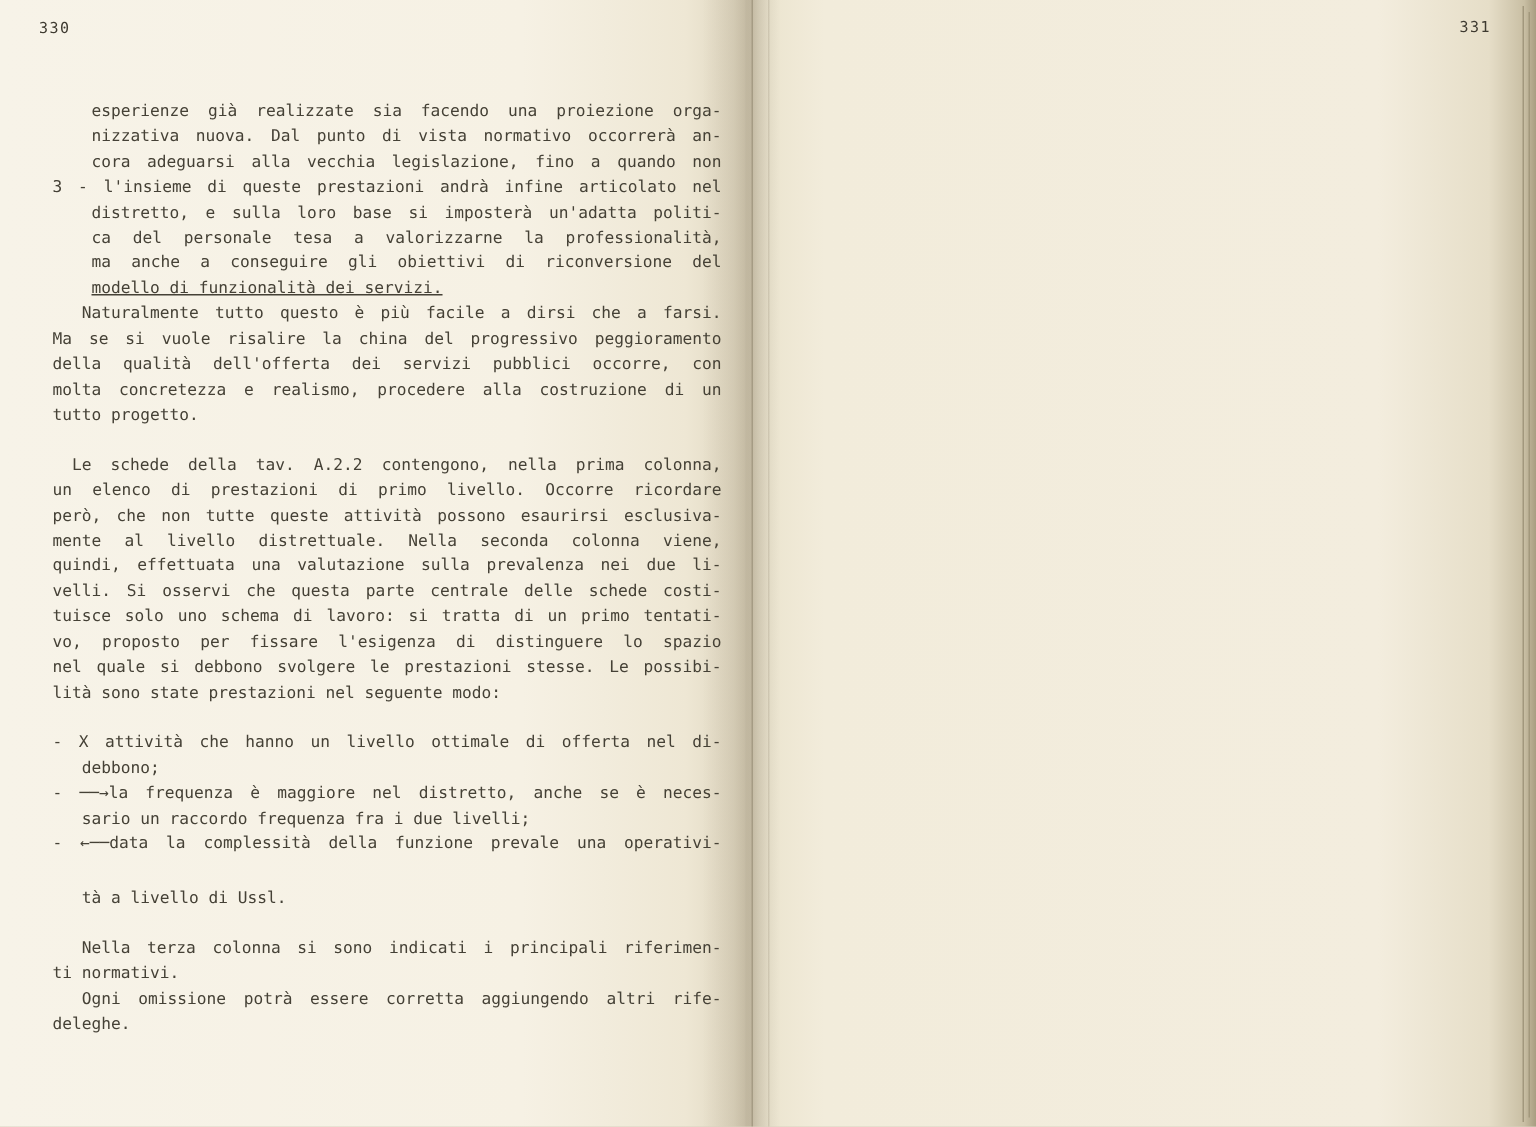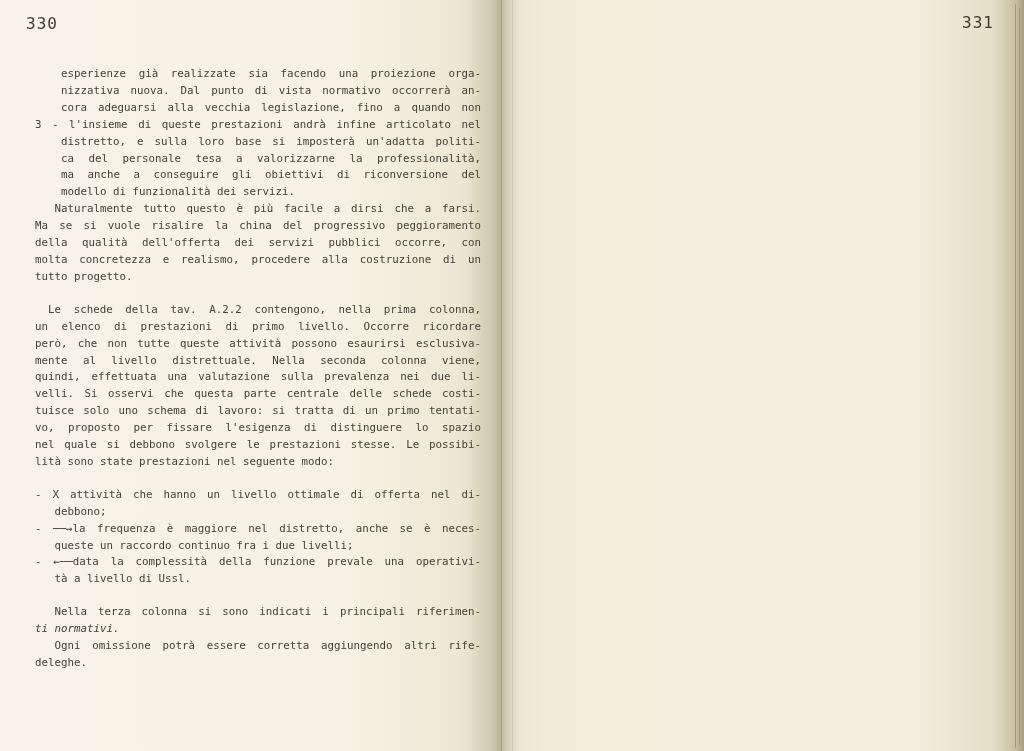--- a/index.html
+++ b/index.html
@@ -27,21 +27,21 @@
     position:absolute;left:468px;top:0;width:70px;height:751px;pointer-events:none;
     background:
       linear-gradient(90deg,rgba(0,0,0,0) 0%,rgba(95,82,56,0.10) 30%,rgba(95,82,56,0.22) 46%,rgba(60,50,30,0.10) 55%,rgba(0,0,0,0) 75%);
   }
   .gutter:before{content:"";position:absolute;left:33px;top:0;width:1px;height:100%;background:rgba(70,58,35,0.25);}
   .gutter:after{content:"";position:absolute;left:44px;top:0;width:1px;height:100%;background:rgba(70,58,35,0.12);}
   .edge-lines{position:absolute;right:0;top:0;width:22px;height:751px;pointer-events:none;}
   .edge-lines:before{content:"";position:absolute;right:8px;top:4px;bottom:3px;width:1px;background:rgba(90,78,52,0.35);}
   .edge-lines:after{content:"";position:absolute;right:4px;top:8px;bottom:6px;width:1px;background:rgba(90,78,52,0.25);}
 
-  .pageno{position:absolute;font-size:16px;color:var(--ink);letter-spacing:1px;}
+  .pageno{position:absolute;font-size:10px;color:var(--ink);letter-spacing:1px;}
   .pageno-left{left:26px;top:14px;}
   .pageno-right{right:30px;top:13px;}
 
   
   .lbody{
     position:absolute;left:35px;top:66px;width:446px;
     font-size:10.8px;line-height:16.9px;color:#454136;
   }
   .para{margin:0;}
   .para.gap{margin-top:16px;}
@@ -57,21 +57,21 @@
       <div class="para">
         <div class="tl j" style="padding-left: 4ch;">esperienze già realizzate sia facendo una proiezione orga-</div>
         <div class="tl j" style="padding-left: 4ch;">nizzativa nuova. Dal punto di vista normativo occorrerà an-</div>
         <div class="tl j" style="padding-left: 4ch;">cora adeguarsi alla vecchia legislazione, fino a quando non</div>
       </div>
       <div class="para">
         <div class="tl j" style="padding-left: 0ch;">3 - l'insieme di queste prestazioni andrà infine articolato nel</div>
         <div class="tl j" style="padding-left: 4ch;">distretto, e sulla loro base si imposterà un'adatta politi-</div>
         <div class="tl j" style="padding-left: 4ch;">ca del personale tesa a valorizzarne la professionalità,</div>
         <div class="tl j" style="padding-left: 4ch;">ma anche a conseguire gli obiettivi di riconversione del</div>
-        <div class="tl" style="padding-left: 4ch;">modello di funzionalità dei servizi.</div>
+        <div class="tl" style="padding-left: 4ch; text-decoration: underline;">modello di funzionalità dei servizi.</div>
       </div>
       <div class="para">
         <div class="tl j" style="padding-left: 3ch;">Naturalmente tutto questo è più facile a dirsi che a farsi.</div>
         <div class="tl j" style="padding-left: 0ch;">Ma se si vuole risalire la china del progressivo peggioramento</div>
         <div class="tl j" style="padding-left: 0ch;">della qualità dell'offerta dei servizi pubblici occorre, con</div>
         <div class="tl j" style="padding-left: 0ch;">molta concretezza e realismo, procedere alla costruzione di un</div>
         <div class="tl" style="padding-left: 0ch;">tutto progetto.</div>
       </div>
       <div class="para gap">
         <div class="tl j" style="padding-left: 2ch;">Le schede della tav. A.2.2 contengono, nella prima colonna,</div>
@@ -84,29 +84,29 @@
         <div class="tl j" style="padding-left: 0ch;">vo, proposto per fissare l'esigenza di distinguere lo spazio</div>
         <div class="tl j" style="padding-left: 0ch;">nel quale si debbono svolgere le prestazioni stesse. Le possibi-</div>
         <div class="tl" style="padding-left: 0ch;">lità sono state prestazioni nel seguente modo:</div>
       </div>
       <div class="para gap">
         <div class="tl j" style="padding-left: 0ch;">- X attività che hanno un livello ottimale di offerta nel di-</div>
         <div class="tl" style="padding-left: 3ch;">debbono;</div>
       </div>
       <div class="para">
         <div class="tl j" style="padding-left: 0ch;">- ──→la frequenza è maggiore nel distretto, anche se è neces-</div>
-        <div class="tl" style="padding-left: 3ch;">queste un raccordo continuo fra i due livelli;</div>
+        <div class="tl" style="padding-left: 3ch;">sario un raccordo frequenza fra i due livelli;</div>
       </div>
       <div class="para">
         <div class="tl j" style="padding-left: 0ch;">- ←──data la complessità della funzione prevale una operativi-</div>
-        <div class="tl" style="padding-left: 3ch;">tà a livello di Ussl.</div>
+        <div class="tl" style="padding-left: 3ch; margin-top: 20px;">tà a livello di Ussl.</div>
       </div>
       <div class="para gap">
         <div class="tl j" style="padding-left: 3ch;">Nella terza colonna si sono indicati i principali riferimen-</div>
-        <div class="tl" style="padding-left: 0ch; font-style: italic;">ti normativi.</div>
+        <div class="tl" style="padding-left: 0ch;">ti normativi.</div>
       </div>
       <div class="para">
         <div class="tl j" style="padding-left: 3ch;">Ogni omissione potrà essere corretta aggiungendo altri rife-</div>
         <div class="tl" style="padding-left: 0ch;">deleghe.</div>
       </div>
     </div>
 </div>
 
 <div class="page page-right">
   <div class="pageno pageno-right">331</div>

